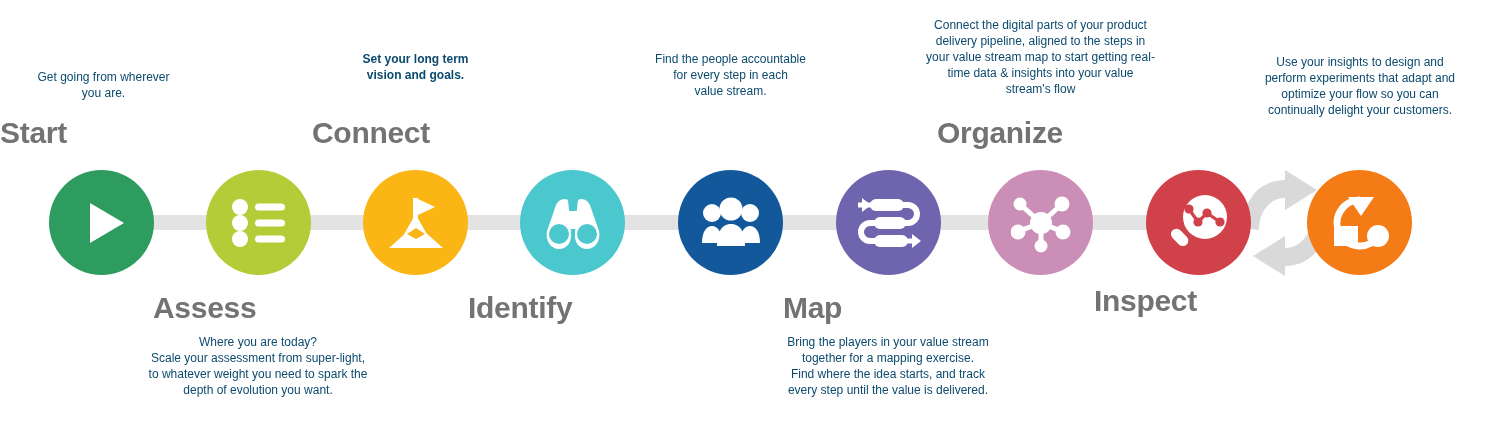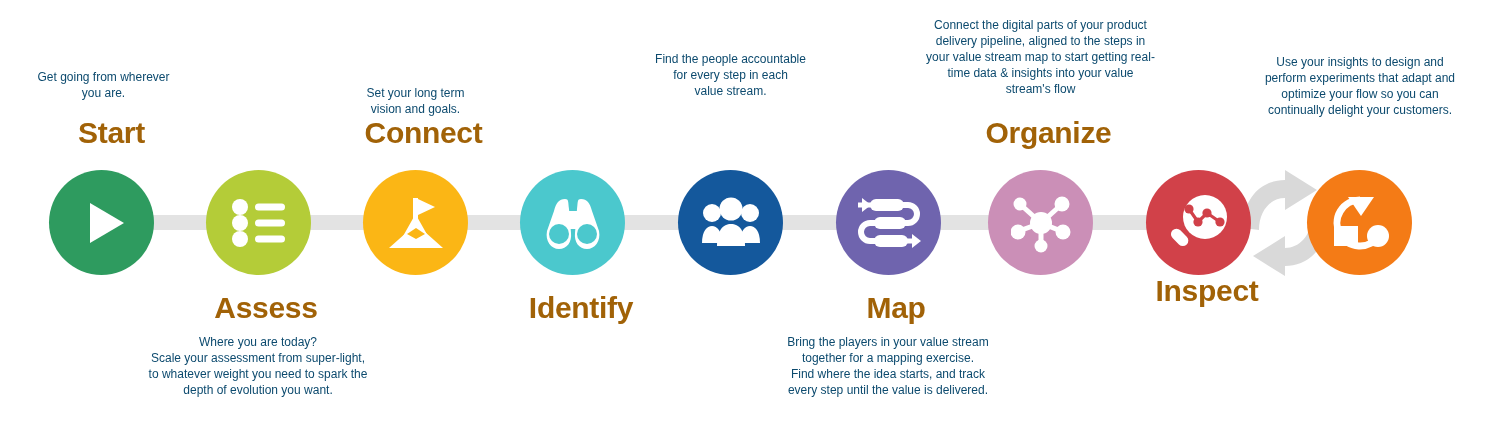--- a/index.html
+++ b/index.html
@@ -43,27 +43,26 @@
   .caption {
     position: absolute;
     text-align: center;
     color: #0c4a6e;
     font-size: 12px;
     line-height: 1.33;
     white-space: pre-line;
   }
   .title {
     position: absolute;
-    text-align: center;
-    color: #a16207;
+    text-align: left;
+    color: #737373;
     font-size: 30px;
     font-weight: bold;
     letter-spacing: -0.3px;
     line-height: 1;
-    padding-left: 8px;
   }
 
   
   .cycle {
     position: absolute;
     left: 1233px;
     top: 168px;
     width: 104px;
     height: 112px;
   }
@@ -113,21 +112,21 @@
         <rect x="27" y="40.5" width="30" height="7" rx="3.5" fill="#ffffff"></rect>
       </svg>
     </span>
   </div>
   <div class="title" style="left:153px; top:293px; width:210px;">Assess</div>
   <div class="caption" style="left:108px; top:335px; width:300px;">Where you are today?
 Scale your assessment from super-light,
 to whatever weight you need to spark the
 depth of evolution you want.</div>
 
-  <div class="caption" style="left:312px; top:86px; width:207px;">Set your long term
+  <div class="caption" style="left:312px; top:52px; width:207px;font-weight:bold;">Set your long term
 vision and goals.</div>
   <div class="title" style="left:312px; top:118px; width:207px;">Connect</div>
   <div class="node" style="left:363px; top:170px; width:105px; height:105px; background:#FBB615;">
     <span>
       <svg width="62" height="58" viewBox="0 0 62 58">
 
         <rect x="28" y="4" width="5" height="30" fill="#ffffff"></rect>
 
         <polygon points="33,5 50,13 33,21" fill="#ffffff"></polygon>
 
@@ -234,21 +233,21 @@
         <g stroke="#D14149" stroke-width="3.2" fill="none">
           <polyline points="21,17 30,30 39,21 52,30"></polyline>
         </g>
         <circle cx="21" cy="17" r="4.6" fill="#D14149"></circle>
         <circle cx="30" cy="30" r="4.6" fill="#D14149"></circle>
         <circle cx="39" cy="21" r="4.6" fill="#D14149"></circle>
         <circle cx="52" cy="30" r="4.6" fill="#D14149"></circle>
       </svg>
     </span>
   </div>
-  <div class="title" style="left:1094px; top:276px; width:210px;">Inspect</div>
+  <div class="title" style="left:1094px; top:286px; width:210px;">Inspect</div>
 
   <div class="caption" style="left:1228px; top:33px; width:264px;margin-top:22px;">Use your insights to design and
 perform experiments that adapt and
 optimize your flow so you can
 continually delight your customers.</div>
   <div class="node" style="left:1307px; top:170px; width:105px; height:105px; background:#F47B16;">
     <span>
       <svg width="62" height="62" viewBox="0 0 62 62">
 
         <path d="M31 8 A23 23 0 1 0 50 44" stroke="#ffffff" stroke-width="7" fill="none" stroke-linecap="butt"></path>

